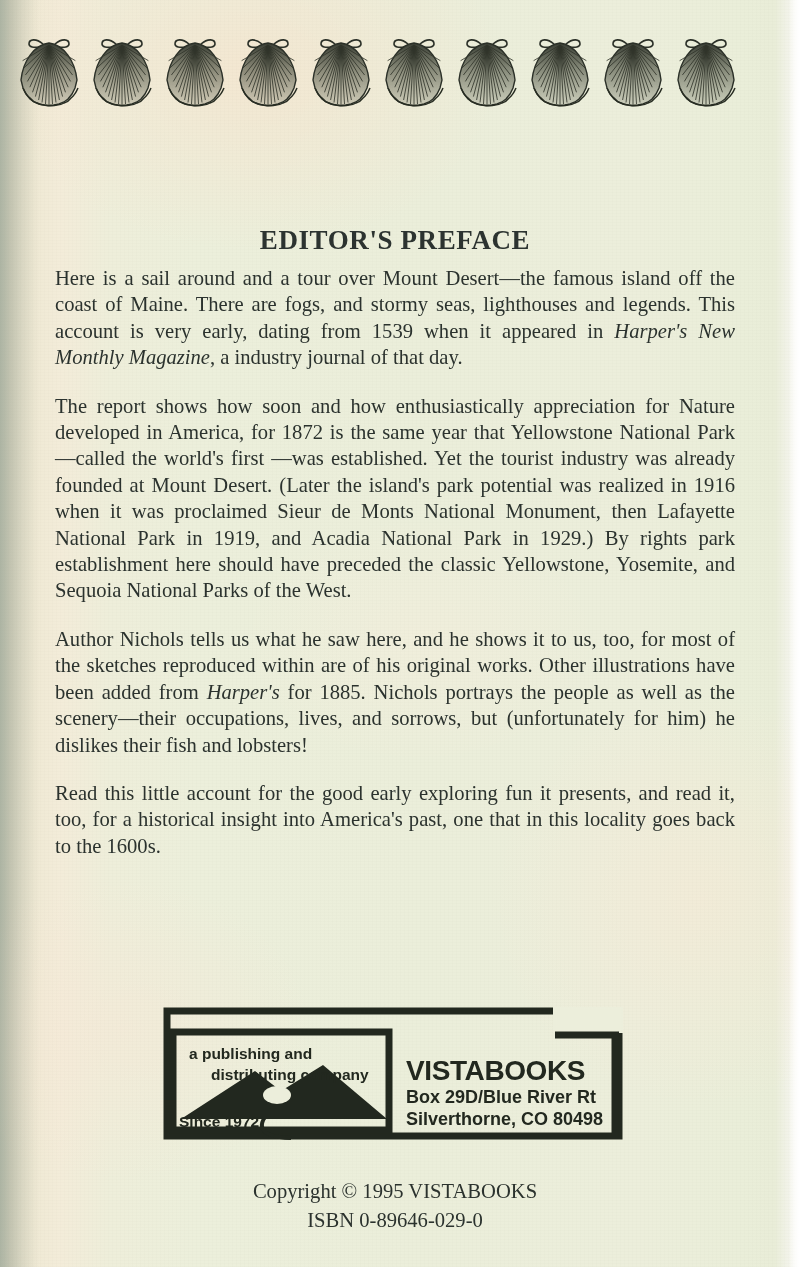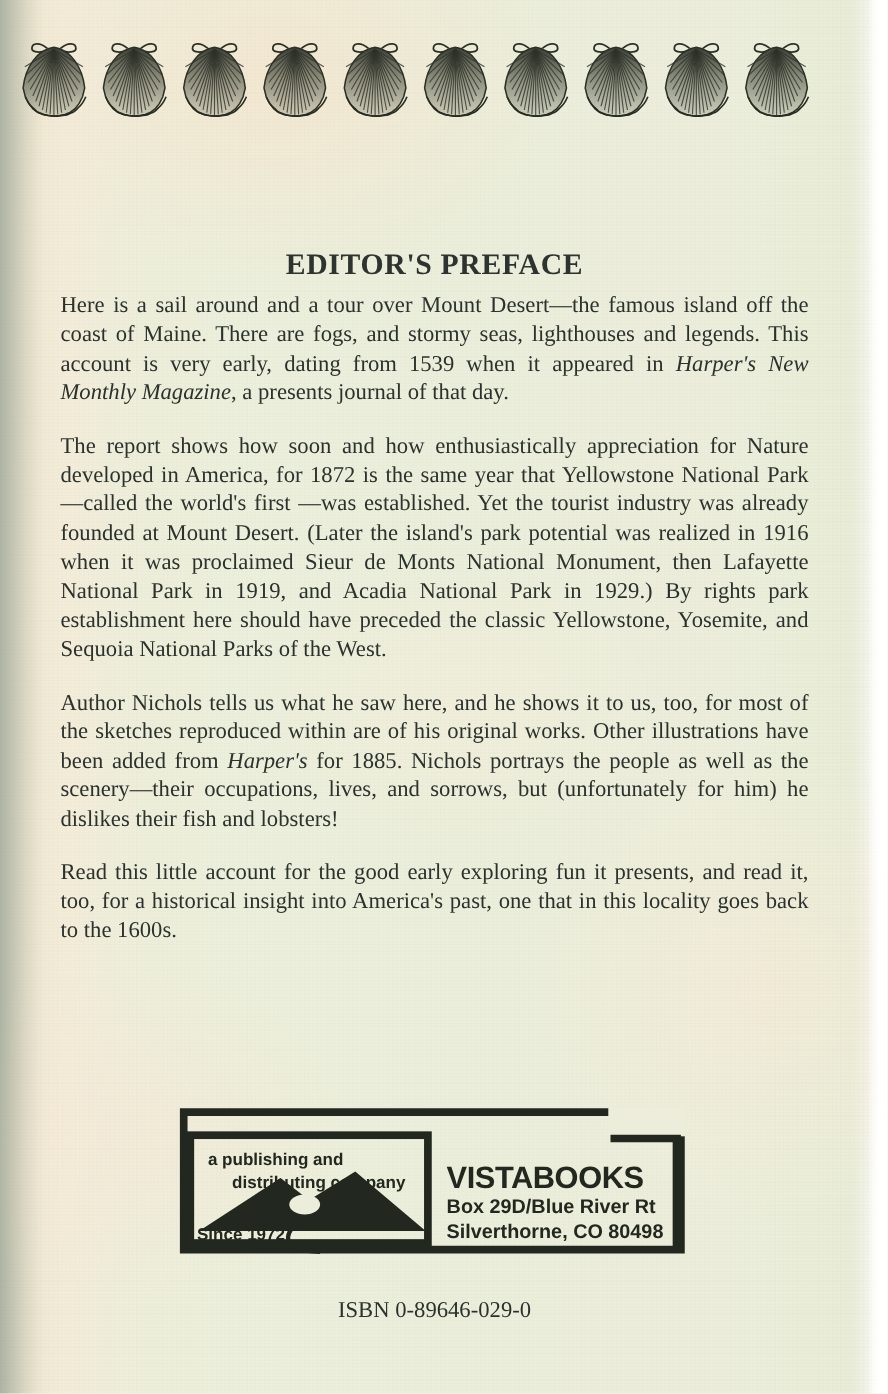--- a/index.html
+++ b/index.html
@@ -510,21 +510,21 @@
           <path d="M33 12 L56.6 42.0" stroke="#2f3329" stroke-width="1" stroke-opacity="0.82" fill="none"></path>
           <path d="M33 12 L58.2 35.0" stroke="#2f3329" stroke-width="1" stroke-opacity="0.82" fill="none"></path>
           <path d="M33 12 L59.4 27.7" stroke="#2f3329" stroke-width="1" stroke-opacity="0.82" fill="none"></path>
           <path d="M7 55 q3 7 7 10 q3 4 7 5 q4 2 7 2 q4 1 5 0.5 q4 0.5 8 -0.5 q4 0 7 -2 q4 -1 7 -5 q4 -3 7 -10" fill="none" stroke="#272c22" stroke-width="1.5"></path>
         </svg>
       </div>
 
     <h1 class="doc-title">EDITOR'S PREFACE</h1>
 
     <div class="textblock" id="textblock">
-        <p class="para"><span>Here is a sail around and a tour over Mount Desert—the famous island off the coast of Maine. There are fogs, and stormy seas, lighthouses and legends. This account is very early, dating from 1539 when it appeared in </span><em>Harper's New Monthly Magazine</em><span>, a presents journal of that day.</span></p>
+        <p class="para"><span>Here is a sail around and a tour over Mount Desert—the famous island off the coast of Maine. There are fogs, and stormy seas, lighthouses and legends. This account is very early, dating from 1539 when it appeared in </span><em>Harper's New Monthly Magazine</em><span>, a industry journal of that day.</span></p>
         <p class="para"><span>The report shows how soon and how enthusiastically appreciation for Nature developed in America, for 1872 is the same year that Yellowstone National Park—called the world's first —was established. Yet the tourist industry was already founded at Mount Desert. (Later the island's park potential was realized in 1916 when it was proclaimed Sieur de Monts National Monument, then Lafayette National Park in 1919, and Acadia National Park in 1929.) By rights park establishment here should have preceded the classic Yellowstone, Yosemite, and Sequoia National Parks of the West.</span></p>
         <p class="para"><span>Author Nichols tells us what he saw here, and he shows it to us, too, for most of the sketches reproduced within are of his original works. Other illustrations have been added from </span><em>Harper's</em><span> for 1885. Nichols portrays the people as well as the scenery—their occupations, lives, and sorrows, but (unfortunately for him) he dislikes their fish and lobsters!</span></p>
         <p class="para"><span>Read this little account for the good early exploring fun it presents, and read it, too, for a historical insight into America's past, one that in this locality goes back to the 1600s.</span></p>
       </div>
 
 
     <div class="logo-wrap">
       <svg class="logo-svg" viewBox="0 0 460 133" xmlns="http://www.w3.org/2000/svg">
 
         <path d="M4 4 H456 V129 H4 Z" fill="none" stroke="#22281f" stroke-width="7"></path>
@@ -544,17 +544,18 @@
         <text x="48" y="73" font-family="Liberation Sans, sans-serif" font-size="15.5" font-weight="bold" fill="#22281f">distributing company</text>
         <text x="16" y="120" font-family="Liberation Sans, sans-serif" font-size="15.5" font-weight="bold" fill="#22281f">Since 1972</text>
 
         <text x="243" y="73" font-family="Liberation Sans, sans-serif" font-size="28" font-weight="bold" fill="#22281f" letter-spacing="-0.4">VISTABOOKS</text>
         <text x="243" y="96" font-family="Liberation Sans, sans-serif" font-size="18" font-weight="bold" fill="#22281f">Box 29D/Blue River Rt</text>
         <text x="243" y="118" font-family="Liberation Sans, sans-serif" font-size="18" font-weight="bold" fill="#22281f">Silverthorne, CO 80498</text>
       </svg>
     </div>
 
     <div class="colophon">
+      <div>Copyright © 1995 VISTABOOKS</div>
       <div>ISBN 0-89646-029-0</div>
     </div>
 
   </div>
 </div>
 
 </body></html>

